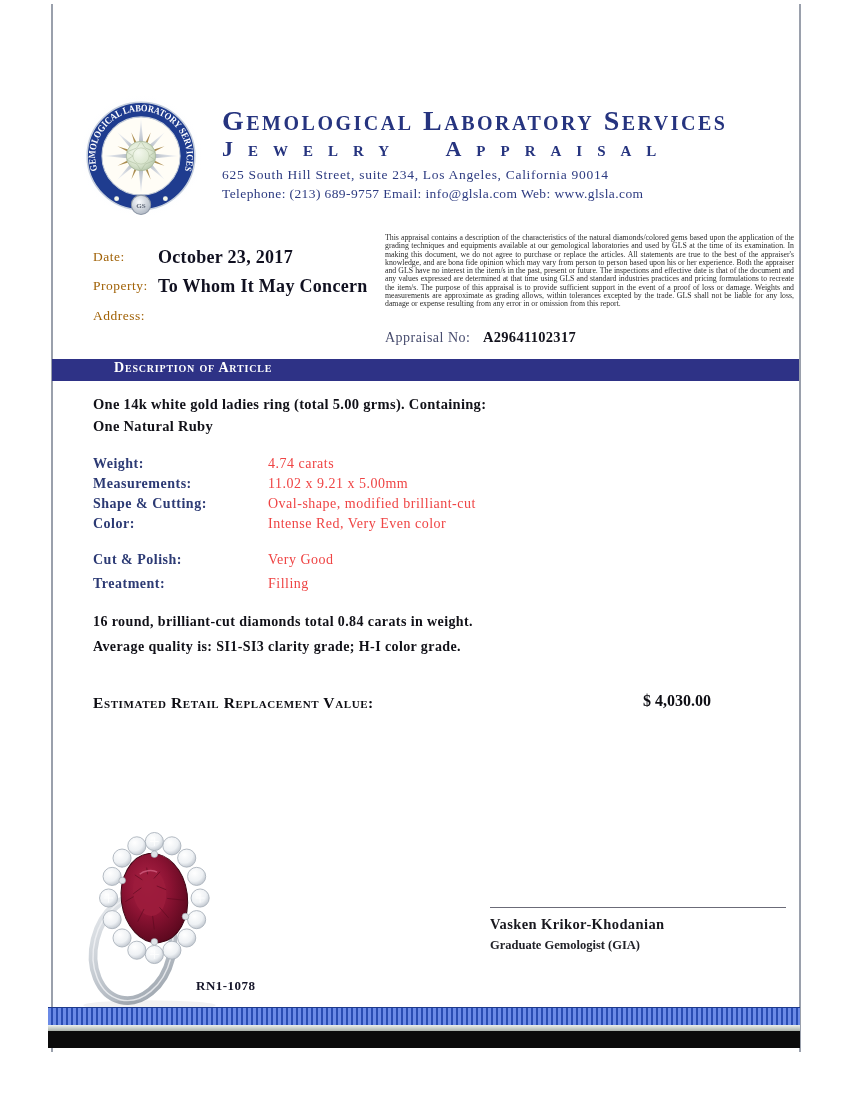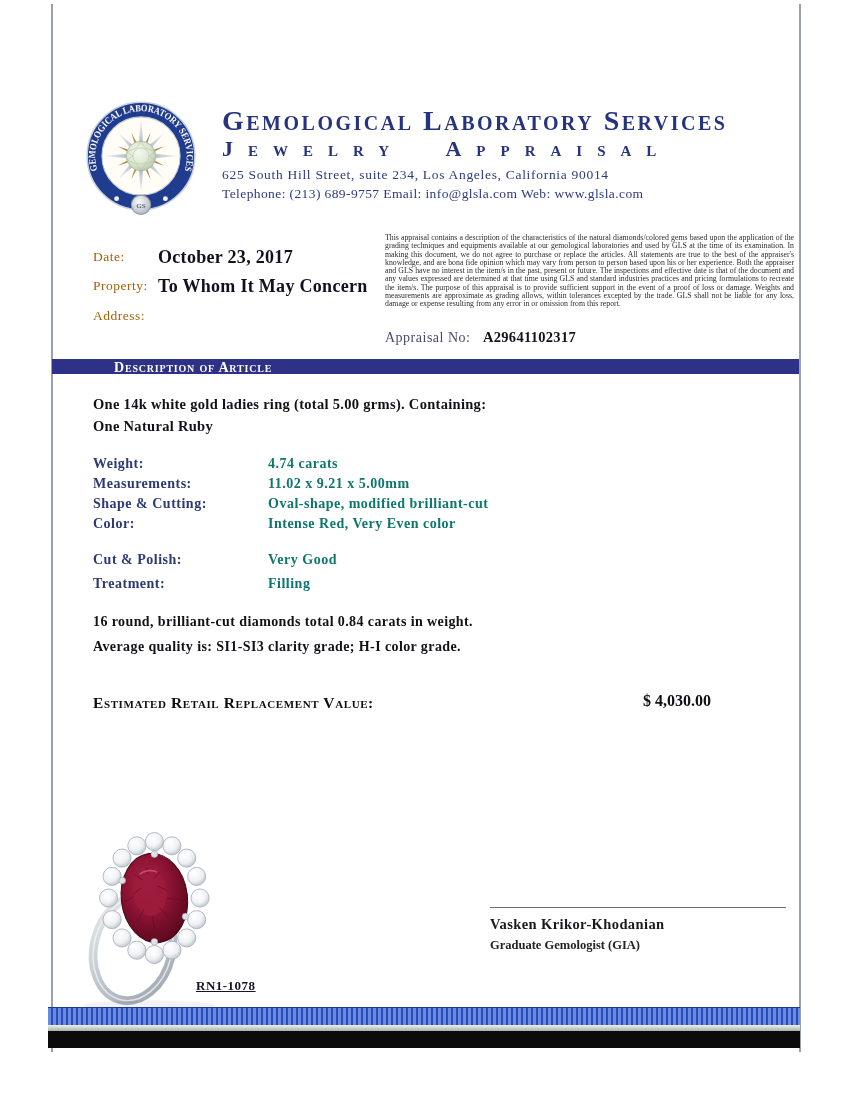--- a/index.html
+++ b/index.html
@@ -20,36 +20,36 @@
   .contact-line { font-size:13.5px; letter-spacing:0.4px; margin-top:3px; white-space:nowrap; color:#2c3a80; }
 
   
   .info-label { position:absolute; left:93px; font-size:13.5px; color:#a16207; letter-spacing:0.5px; }
   .info-value { position:absolute; left:158px; font-size:18px; font-weight:700; color:#101020; letter-spacing:0.3px; }
   .disclaimer { position:absolute; left:385px; top:234px; width:409px; font-size:7.8px; line-height:8.3px; text-align:justify; color:#2b2b2b; }
   .appraisal-no-label { position:absolute; left:385px; top:330px; font-size:14px; color:#474c6e; letter-spacing:0.5px; }
   .appraisal-no-value { position:absolute; left:483px; top:329px; font-size:14.5px; font-weight:700; color:#12121c; letter-spacing:0.3px; }
 
   
-  .section-bar { position:absolute; left:52px; top:359px; width:747px; height:15px; background:#2e3286; }
+  .section-bar { position:absolute; left:52px; top:359px; width:747px; height:22px; background:#2e3286; }
   .section-bar span { display:block; padding-left:62px; color:#ffffff; font-variant:small-caps; font-weight:700; font-size:14px; line-height:18px; letter-spacing:0.8px; }
 
   
   .desc-line { position:absolute; left:93px; font-size:14.5px; font-weight:700; color:#111118; letter-spacing:0.3px; }
   .spec-row { position:absolute; left:93px; width:560px; height:20px; }
   .spec-label { display:inline-block; width:175px; font-size:14px; font-weight:700; color:#2c3a74; letter-spacing:0.5px; }
-  .spec-value { font-size:14px; font-weight:700; color:#0f766e; letter-spacing:0.5px;text-align:center; }
+  .spec-value { font-size:14px; font-weight:400; color:#ef4444; letter-spacing:0.5px;text-align:center; }
   .diamond-line { position:absolute; left:93px; font-size:14px; font-weight:700; color:#111118; letter-spacing:0.4px; }
 
   .value-label { position:absolute; left:93px; top:694px; font-variant:small-caps; font-weight:700; font-size:15.5px; color:#0e0e14; letter-spacing:0.6px; }
   .value-amount { position:absolute; left:643px; top:692px; font-size:16px; font-weight:700; color:#0e0e14; }
 
   
   .ring-wrap { position:absolute; left:57px; top:822px; width:185px; height:191px; }
-  .ring-model { position:absolute; left:196px; top:978px; font-size:13px; font-weight:700; color:#141428; letter-spacing:0.5px;text-decoration:underline; }
+  .ring-model { position:absolute; left:196px; top:978px; font-size:13px; font-weight:700; color:#141428; letter-spacing:0.5px; }
   .sig-line { position:absolute; left:490px; top:907px; width:296px; height:1px; background:#6b6b78; }
   .sig-name { position:absolute; left:490px; top:916px; font-size:14.5px; font-weight:700; color:#18181e; letter-spacing:0.4px; }
   .sig-title { position:absolute; left:490px; top:938px; font-size:12.5px; font-weight:700; color:#222228; }
 
   
   .bar-blue { position:absolute; left:48px; top:1007px; width:752px; height:18px;
     background:repeating-linear-gradient(90deg,#6b8ae6 0px,#6b8ae6 3px,#2a4db3 3px,#2a4db3 5px);
     border-top:1px solid #1e3a8c; }
   .bar-silver { position:absolute; left:48px; top:1025px; width:752px; height:6px;
     background:linear-gradient(#eef2ee,#a9b0a9); }

